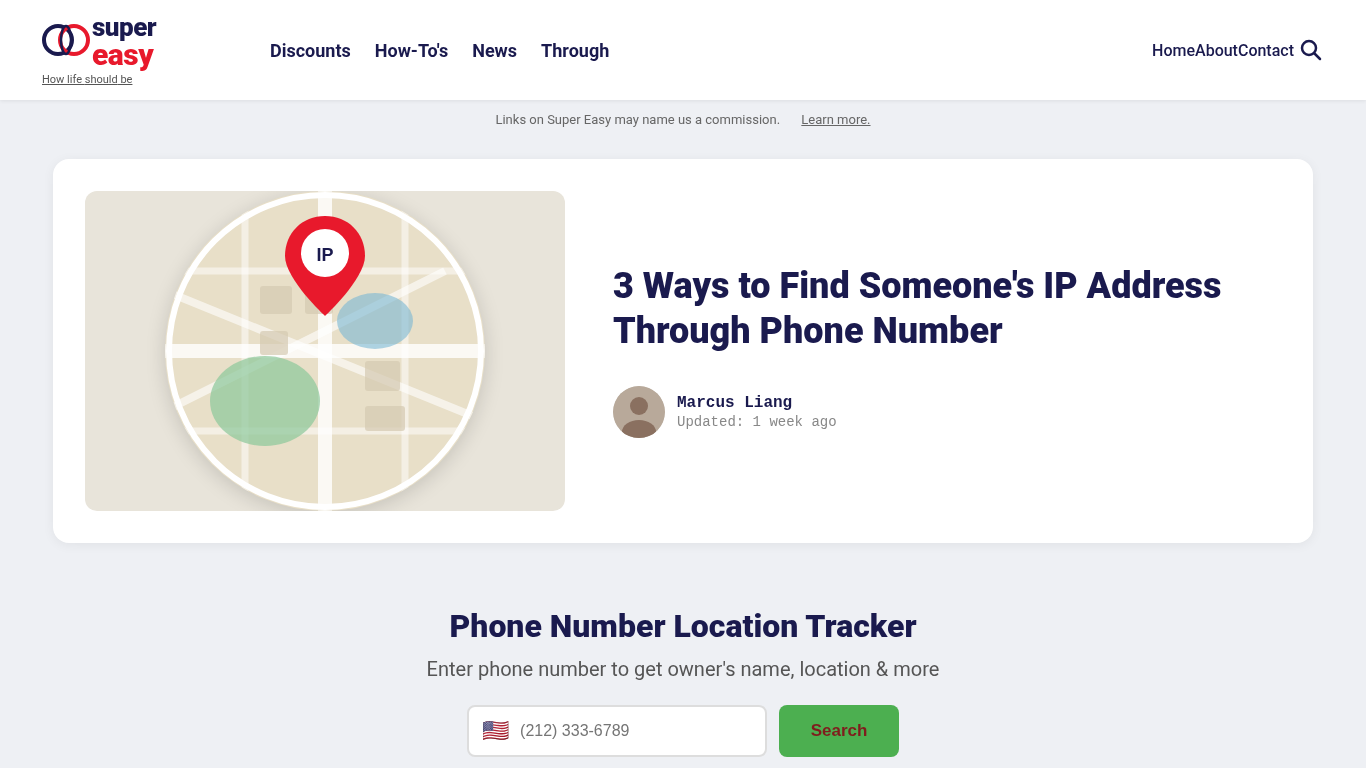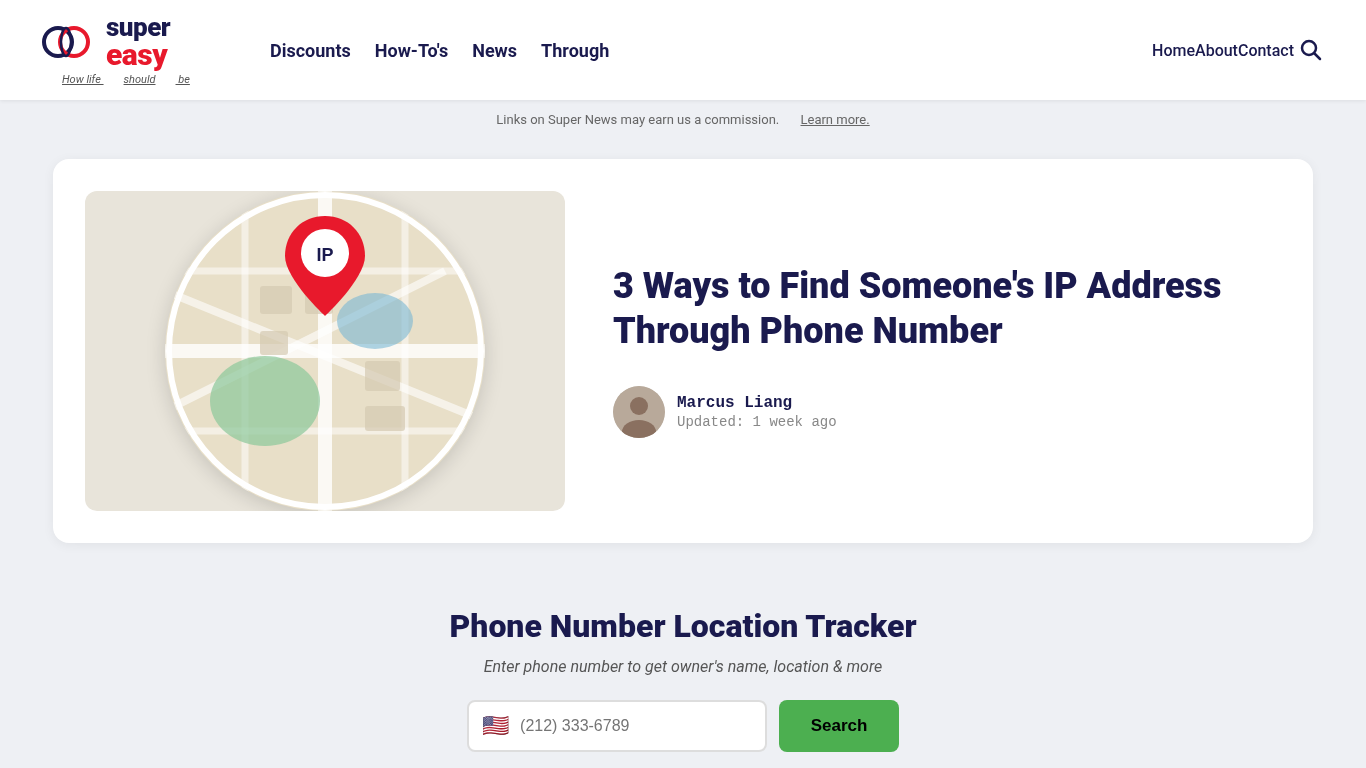--- a/index.html
+++ b/index.html
@@ -23,22 +23,22 @@
     }
     .logo-area {
       display: flex;
       flex-direction: column;
       align-items: flex-start;
       margin-right: 60px;
       min-width: 170px;
     }
     .logo-mark {
       display: flex;
-      align-items: center;
-      gap: 14px;
+      align-items: flex-start;
+      gap: 0;
     }
     .logo-icon {
       width: 52px;
       height: 52px;
     }
     .logo-text-block {
       display: flex;
       flex-direction: column;
       line-height: 1;
     }
@@ -54,23 +54,21 @@
       color: #e8192c;
       letter-spacing: -0.5px;
     }
     .logo-tagline {
       font-size: 11px;
       color: #555;
       margin-top: 3px;
       padding-left: 2px;
     }
     .logo-tagline span {
-      font-style: italic;
       text-decoration: underline;
-      margin-left: 20px;
     }
 
     
     .main-nav {
       display: flex;
       align-items: center;
       gap: 24px;
       flex: 1;
     }
     .nav-link {
@@ -214,24 +212,23 @@
       max-width: 740px;
       margin: 0 auto;
     }
     .tracker-title {
       font-size: 32px;
       font-weight: 900;
       color: #1a1a4e;
       margin-bottom: 12px;
     }
     .tracker-subtitle {
-      font-size: 16px;
+      font-size: 20px;
       color: #555;
       margin-bottom: 24px;
-      font-style: italic;
     }
     .tracker-input-row {
       display: flex;
       gap: 12px;
       justify-content: center;
       align-items: stretch;
     }
     .phone-input-wrapper {
       display: flex;
       align-items: center;
@@ -250,21 +247,21 @@
     .phone-input {
       border: none;
       outline: none;
       font-size: 16px;
       color: #333;
       width: 100%;
       background: transparent;
     }
     .search-btn {
       background: #4caf50;
-      color: #000000;
+      color: #7f1d1d;
       border: none;
       border-radius: 8px;
       padding: 0 32px;
       font-size: 17px;
       font-weight: 700;
       cursor: pointer;
       height: 52px;
     }
   </style>
 </head>
@@ -303,21 +300,21 @@
     <button class="search-icon-btn">
       <svg width="24" height="24" viewBox="0 0 24 24" fill="none" stroke="#1a1a4e" stroke-width="2.5" stroke-linecap="round" stroke-linejoin="round">
         <circle cx="11" cy="11" r="7"></circle>
         <line x1="16.5" y1="16.5" x2="22" y2="22"></line>
       </svg>
     </button>
   </div>
 </header>
 
 <div class="announcement-bar">
-  <span>Links on Super News may earn us a commission.</span>
+  <span>Links on Super Easy may name us a commission.</span>
   <a>Learn more.</a>
 </div>
 
 <main class="main-content">
 
   <div class="article-card">
 
     <div class="article-image-area">
       <div class="map-circle">
         <svg width="320" height="320" viewBox="0 0 320 320" xmlns="http://www.w3.org/2000/svg">

